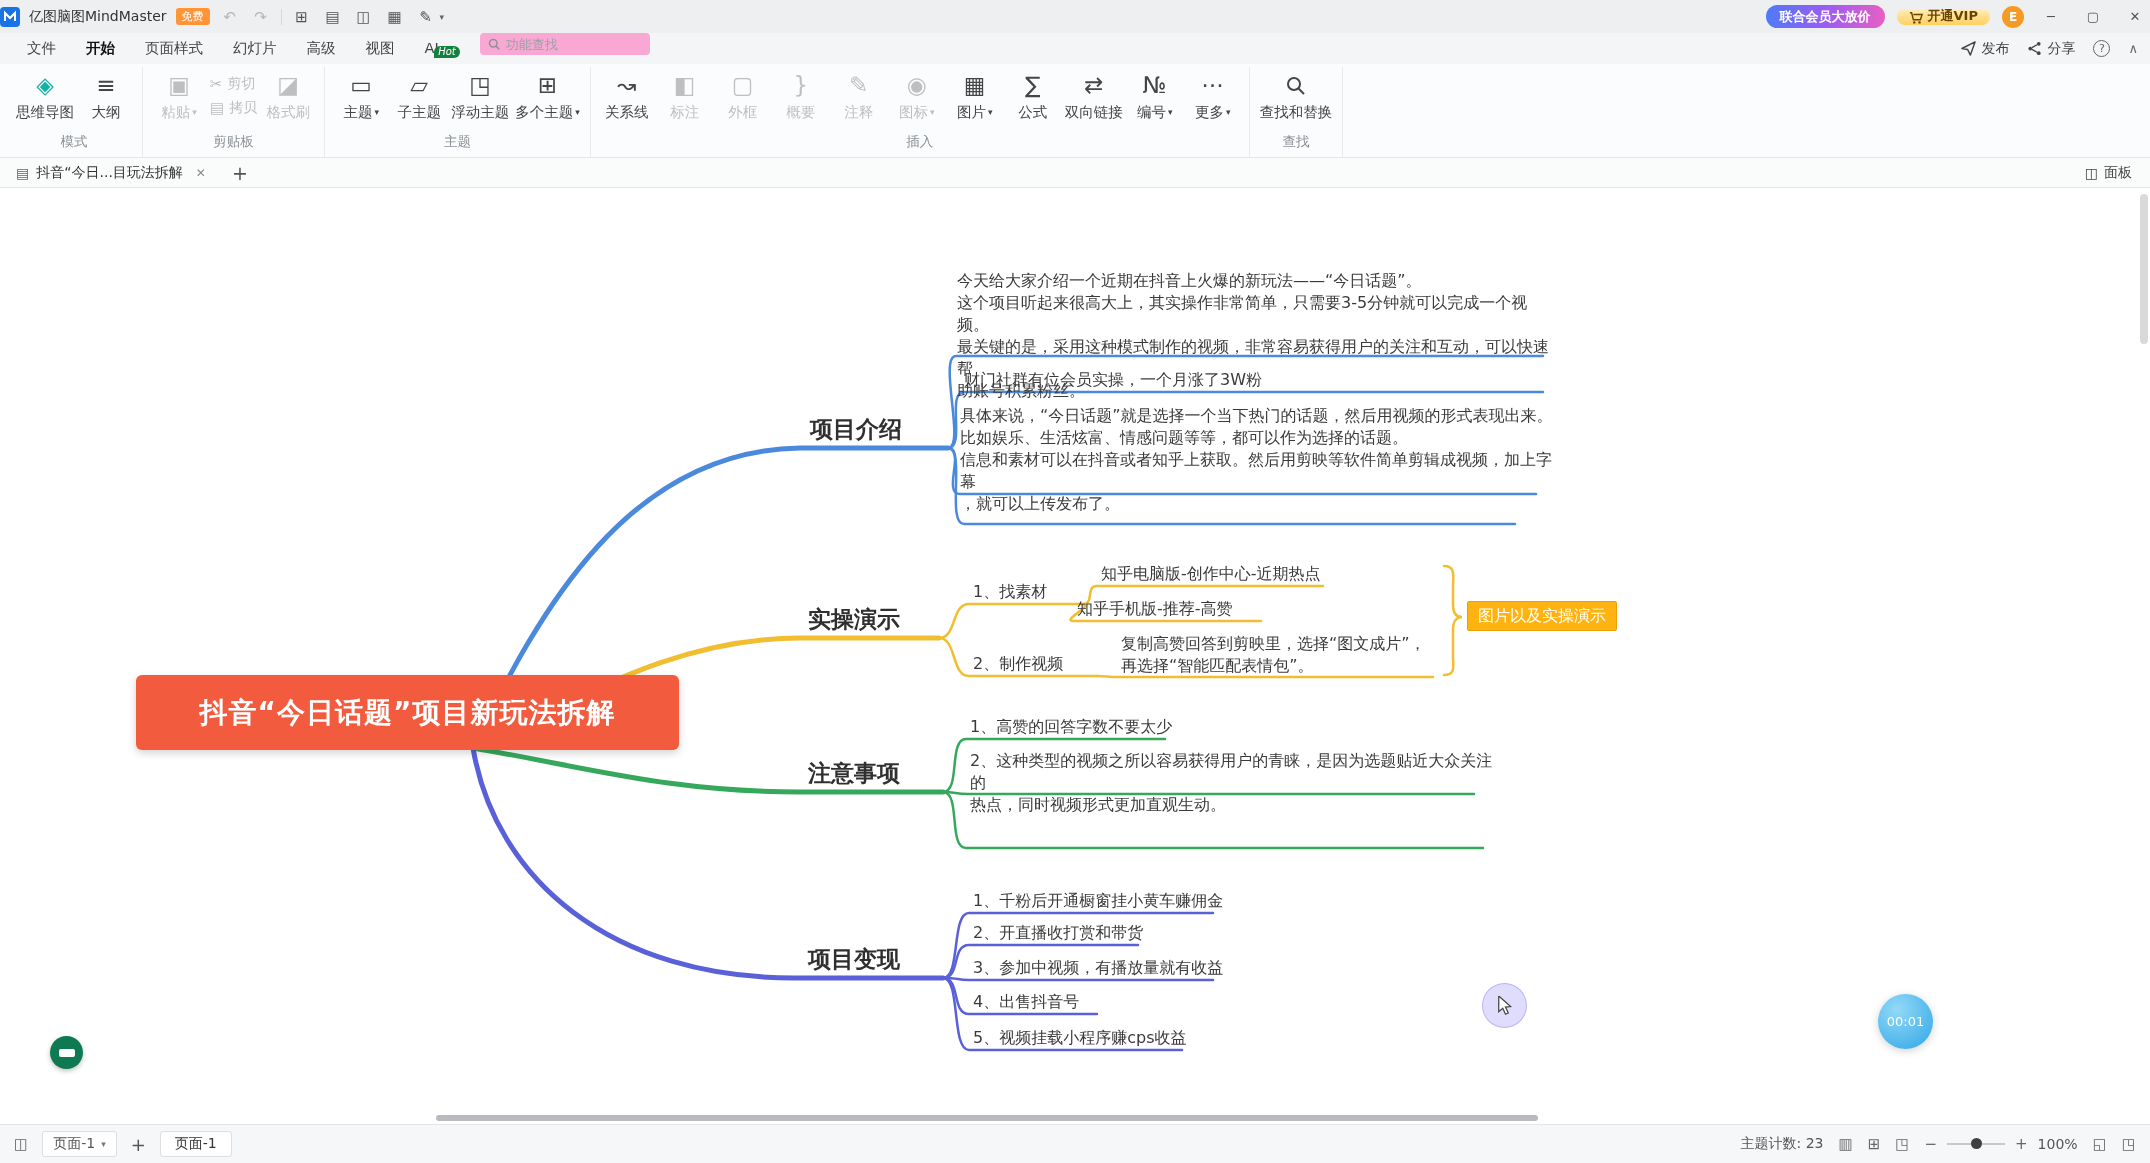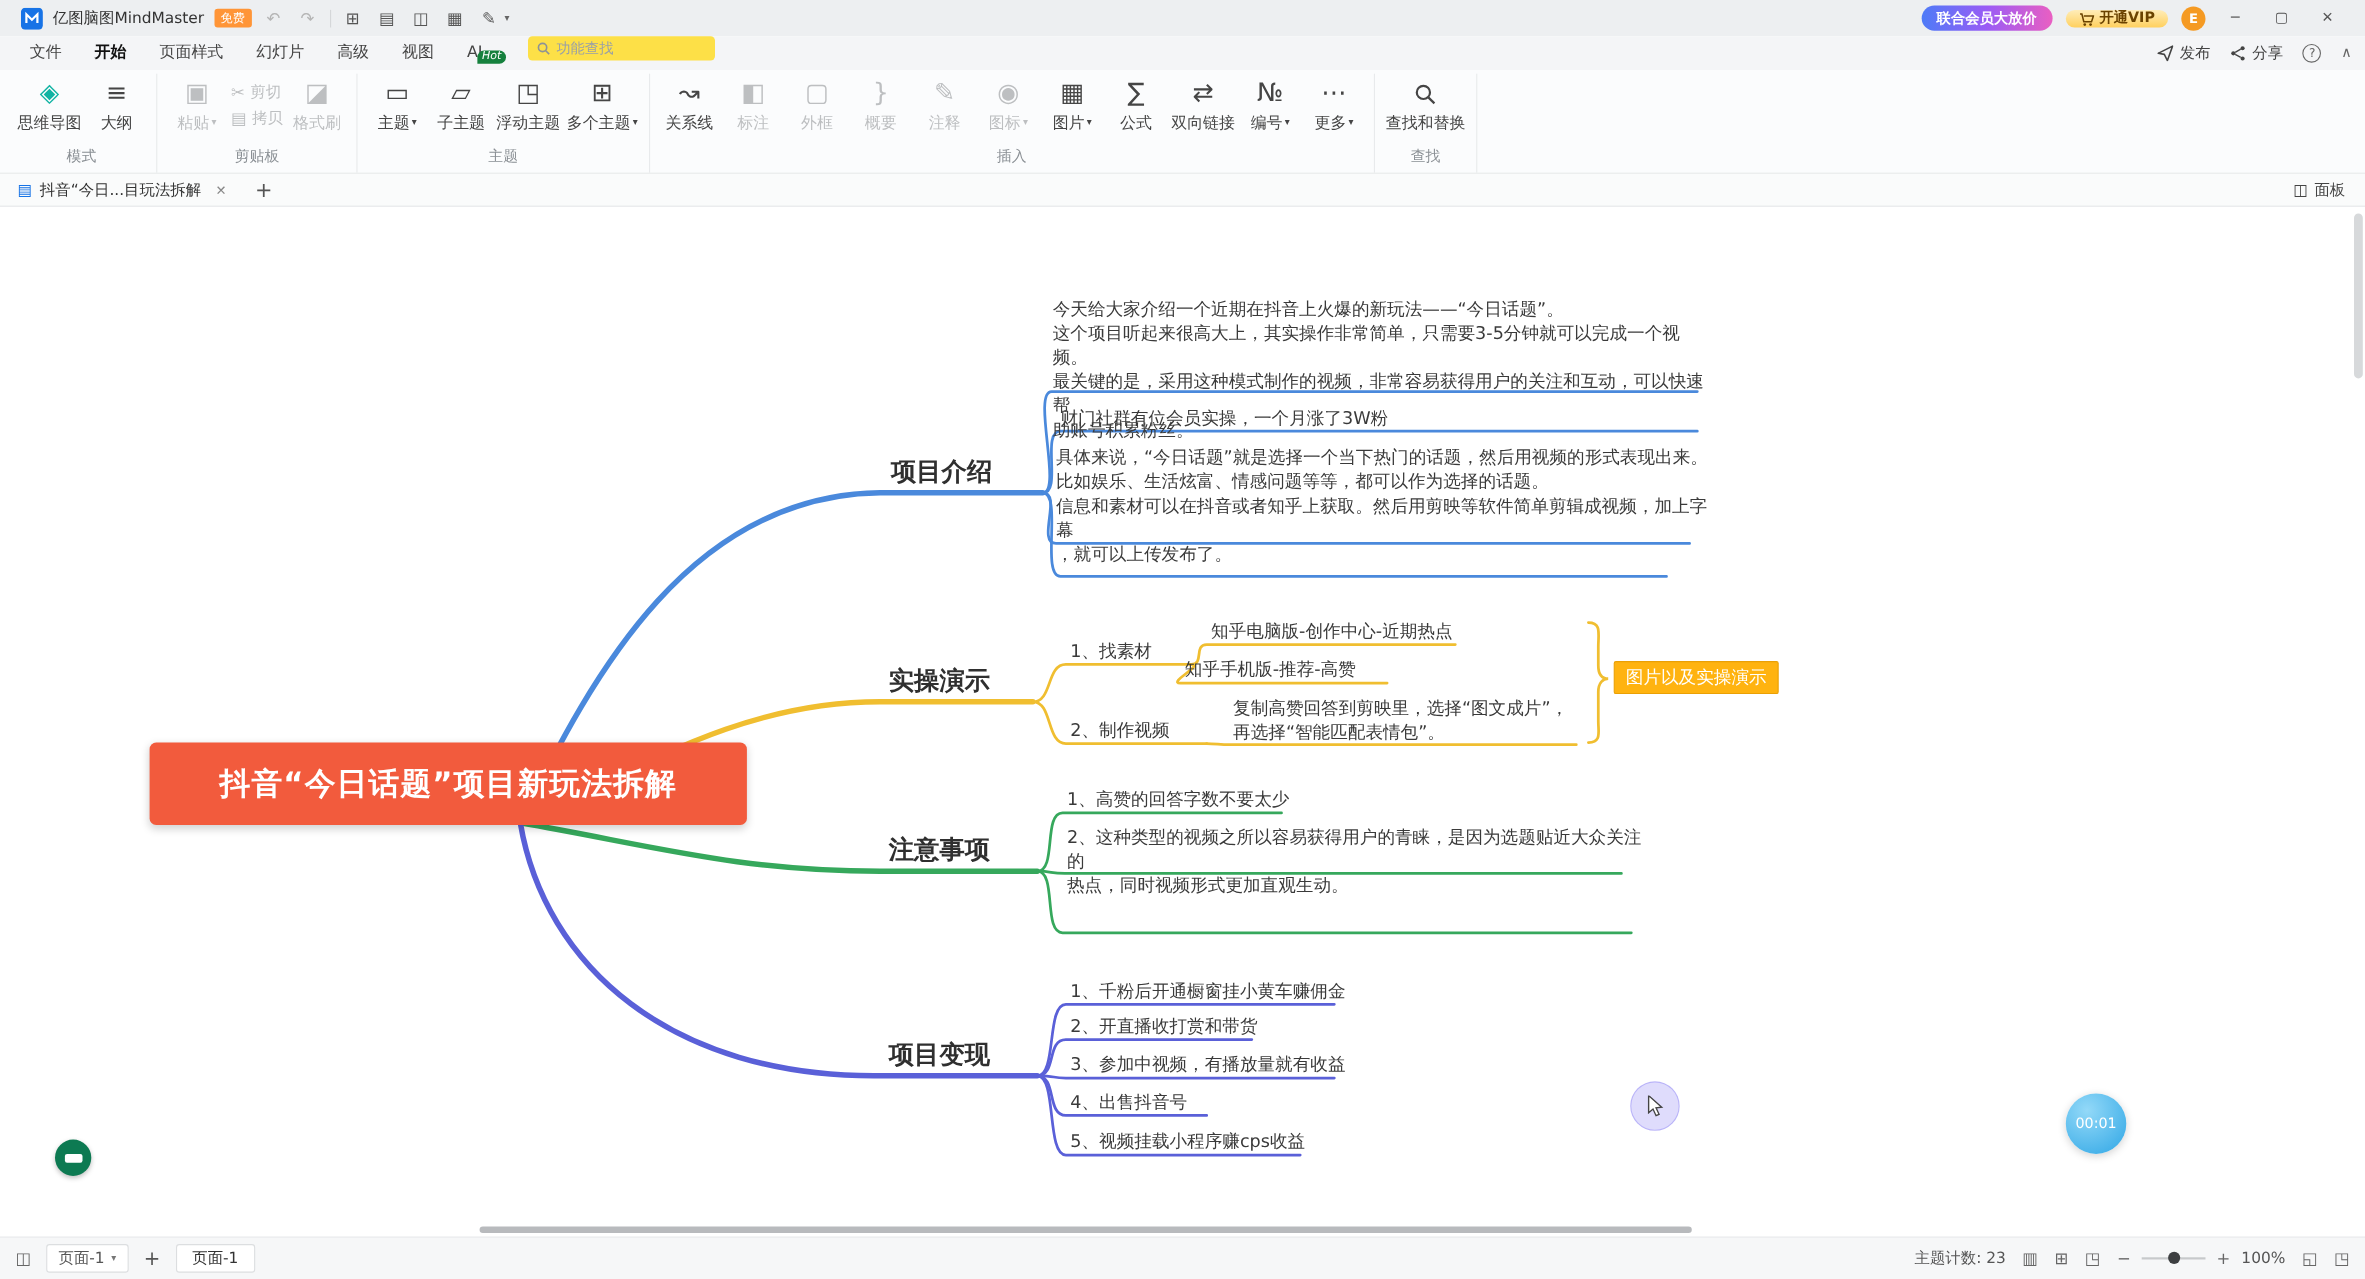--- a/index.html
+++ b/index.html
@@ -1,20 +1,20 @@
 <!DOCTYPE html>
 <html><head>
 <meta charset="utf-8">
 <style>
   * { margin:0; padding:0; box-sizing:border-box; }
   html,body { width:2150px; height:1163px; overflow:hidden; }
   body { font-family:"DejaVu Sans","Liberation Sans",sans-serif; color:#333; background:#fff; position:relative; }
 
   
-  .titlebar { height:33px; background:#edeff1; display:flex; align-items:center; padding:0 19px; gap:9px; font-size:14px; }
+  .titlebar { height:33px; background:#edeff1; display:flex; align-items:center; padding:0 0; gap:9px; font-size:14px; }
   .applogo { width:20px; height:20px; flex:0 0 auto; }
   .appname { font-size:14px; color:#333; }
   .freebadge { background:#ff9537; color:#fff; font-size:11px; border-radius:3px; padding:1px 6px; }
   .tb-ic { color:#555; font-size:15px; width:22px; text-align:center; cursor:default; }
   .tb-ic.dis { color:#b5b5b5; }
   .tb-sep { width:1px; height:16px; background:#d5d7d9; }
   .tb-caret { font-size:9px; color:#666; margin-left:-6px; }
   .tb-right { margin-left:auto; display:flex; align-items:center; gap:12px; }
   .promo { height:23px; display:flex; align-items:center; padding:0 14px; border-radius:12px;
            background:linear-gradient(90deg,#4e7bf7,#9a5cf5,#e95fc2); color:#fff; font-size:13px; font-weight:bold; }
@@ -22,21 +22,21 @@
          background:linear-gradient(#ffedb9,#ffd05e); color:#6b4300; font-size:13px; font-weight:bold; }
   .avatar { width:22px; height:22px; border-radius:50%; background:#f59a23; color:#fff; font-size:12px; font-weight:bold;
             display:flex; align-items:center; justify-content:center; }
   .winbtn { width:30px; text-align:center; color:#555; font-size:13px; cursor:default; }
 
   
   .menubar { height:31px; background:#f4f5f7; display:flex; padding:0 12px; font-size:14.5px; }
   .menu-item { padding:0 15px; color:#444; line-height:31px; position:relative; cursor:default; }
   .menu-item.active { font-weight:bold; color:#111; }
   .hotbadge { position:absolute; top:13px; right:-6px; background:#15803d; color:#fff; font-size:10px; border-radius:6px 6px 6px 0; padding:0 4px; line-height:12px; font-style:italic; }
-  .fsearch { margin-left:26px; width:170px; height:22px; background:#fde047; border-radius:4px; display:flex; align-items:center; gap:6px; padding:0 8px; }
+  .fsearch { margin-left:26px; width:170px; height:22px; background:#f9a8d4; border-radius:4px; display:flex; align-items:center; gap:6px; padding:0 8px; }
   .fsearch input { border:none; outline:none; background:transparent; font-size:13px; color:#666; width:120px; font-family:inherit; }
   .fsearch input::placeholder { color:#9aa0a6; }
   .mb-right { margin-left:auto; display:flex; align-items:center; gap:18px; color:#444; }
   .mb-act { display:flex; align-items:center; gap:5px; font-size:14px; cursor:default; }
   .helpcirc { width:17px; height:17px; border:1.5px solid #666; border-radius:50%; font-size:11px; color:#666; display:flex; align-items:center; justify-content:center; }
   .collapse-ic { color:#666; font-size:13px; }
 
   
   .ribbon { height:94px; background:#fbfcfd; border-bottom:1px solid #e4e6e8; display:flex; padding:3px 6px 0; }
   .rgroup { display:flex; flex-direction:column; border-right:1px solid #e8eaec; padding:0 7px; }

